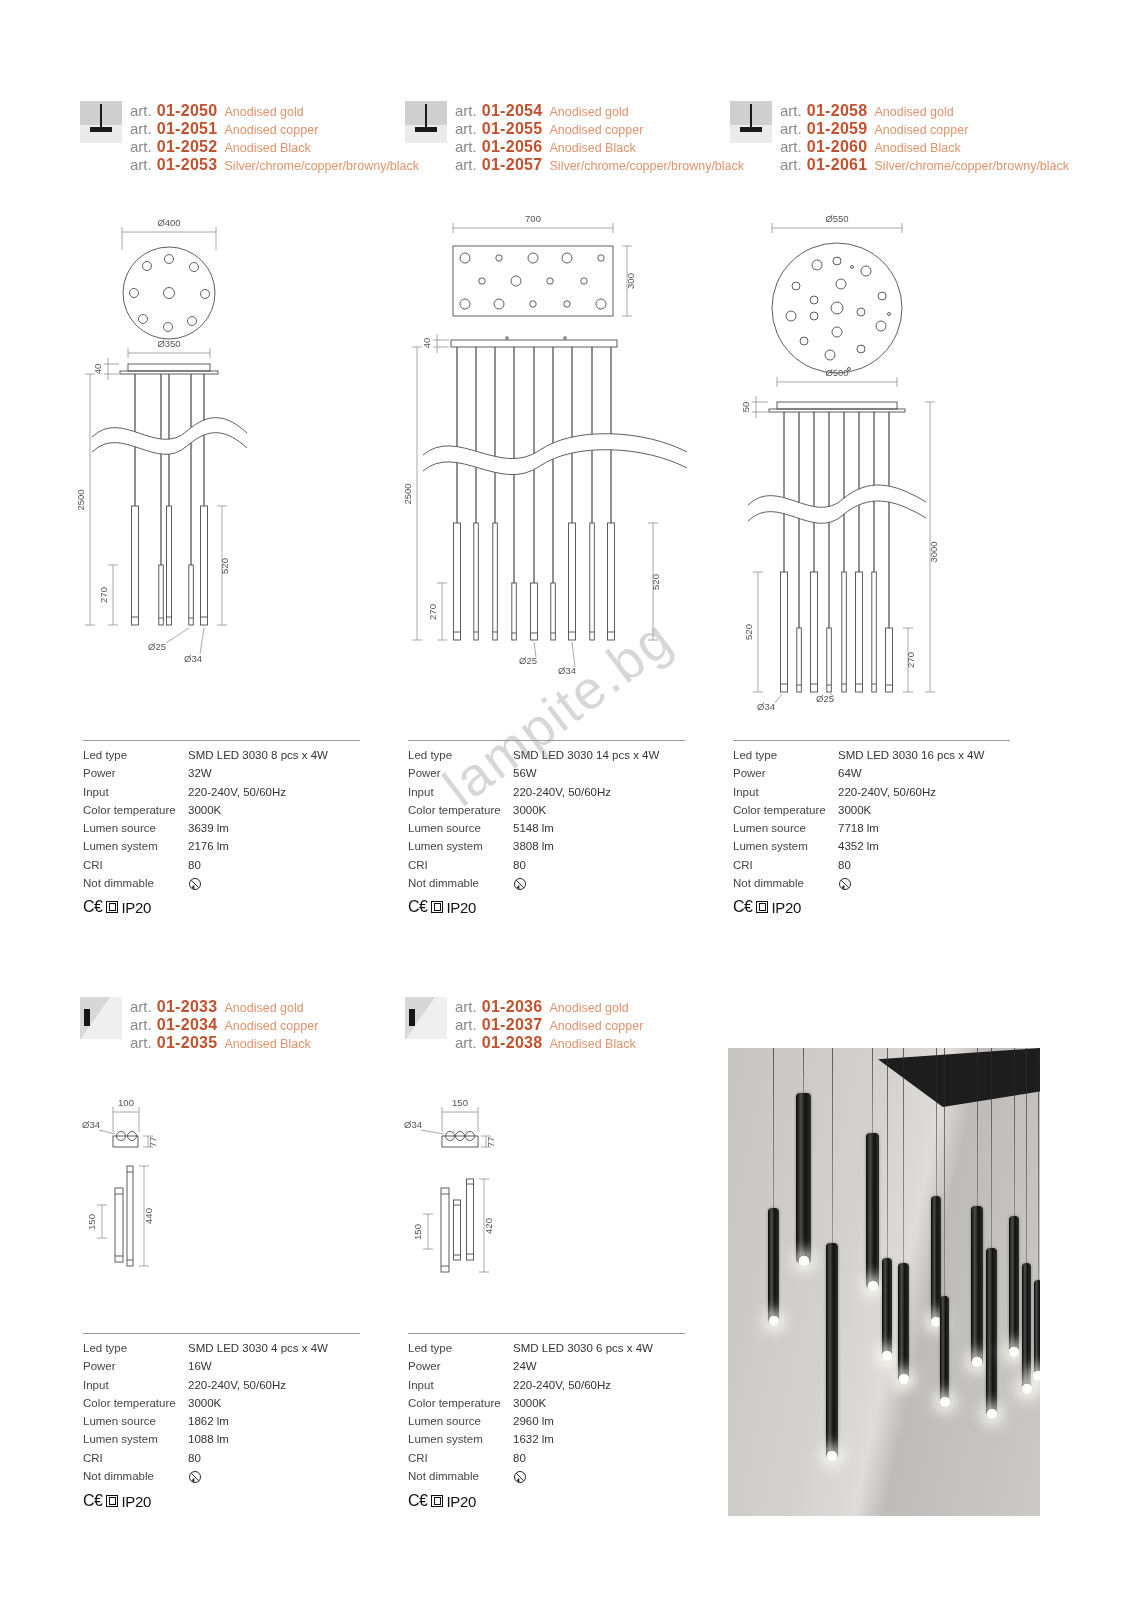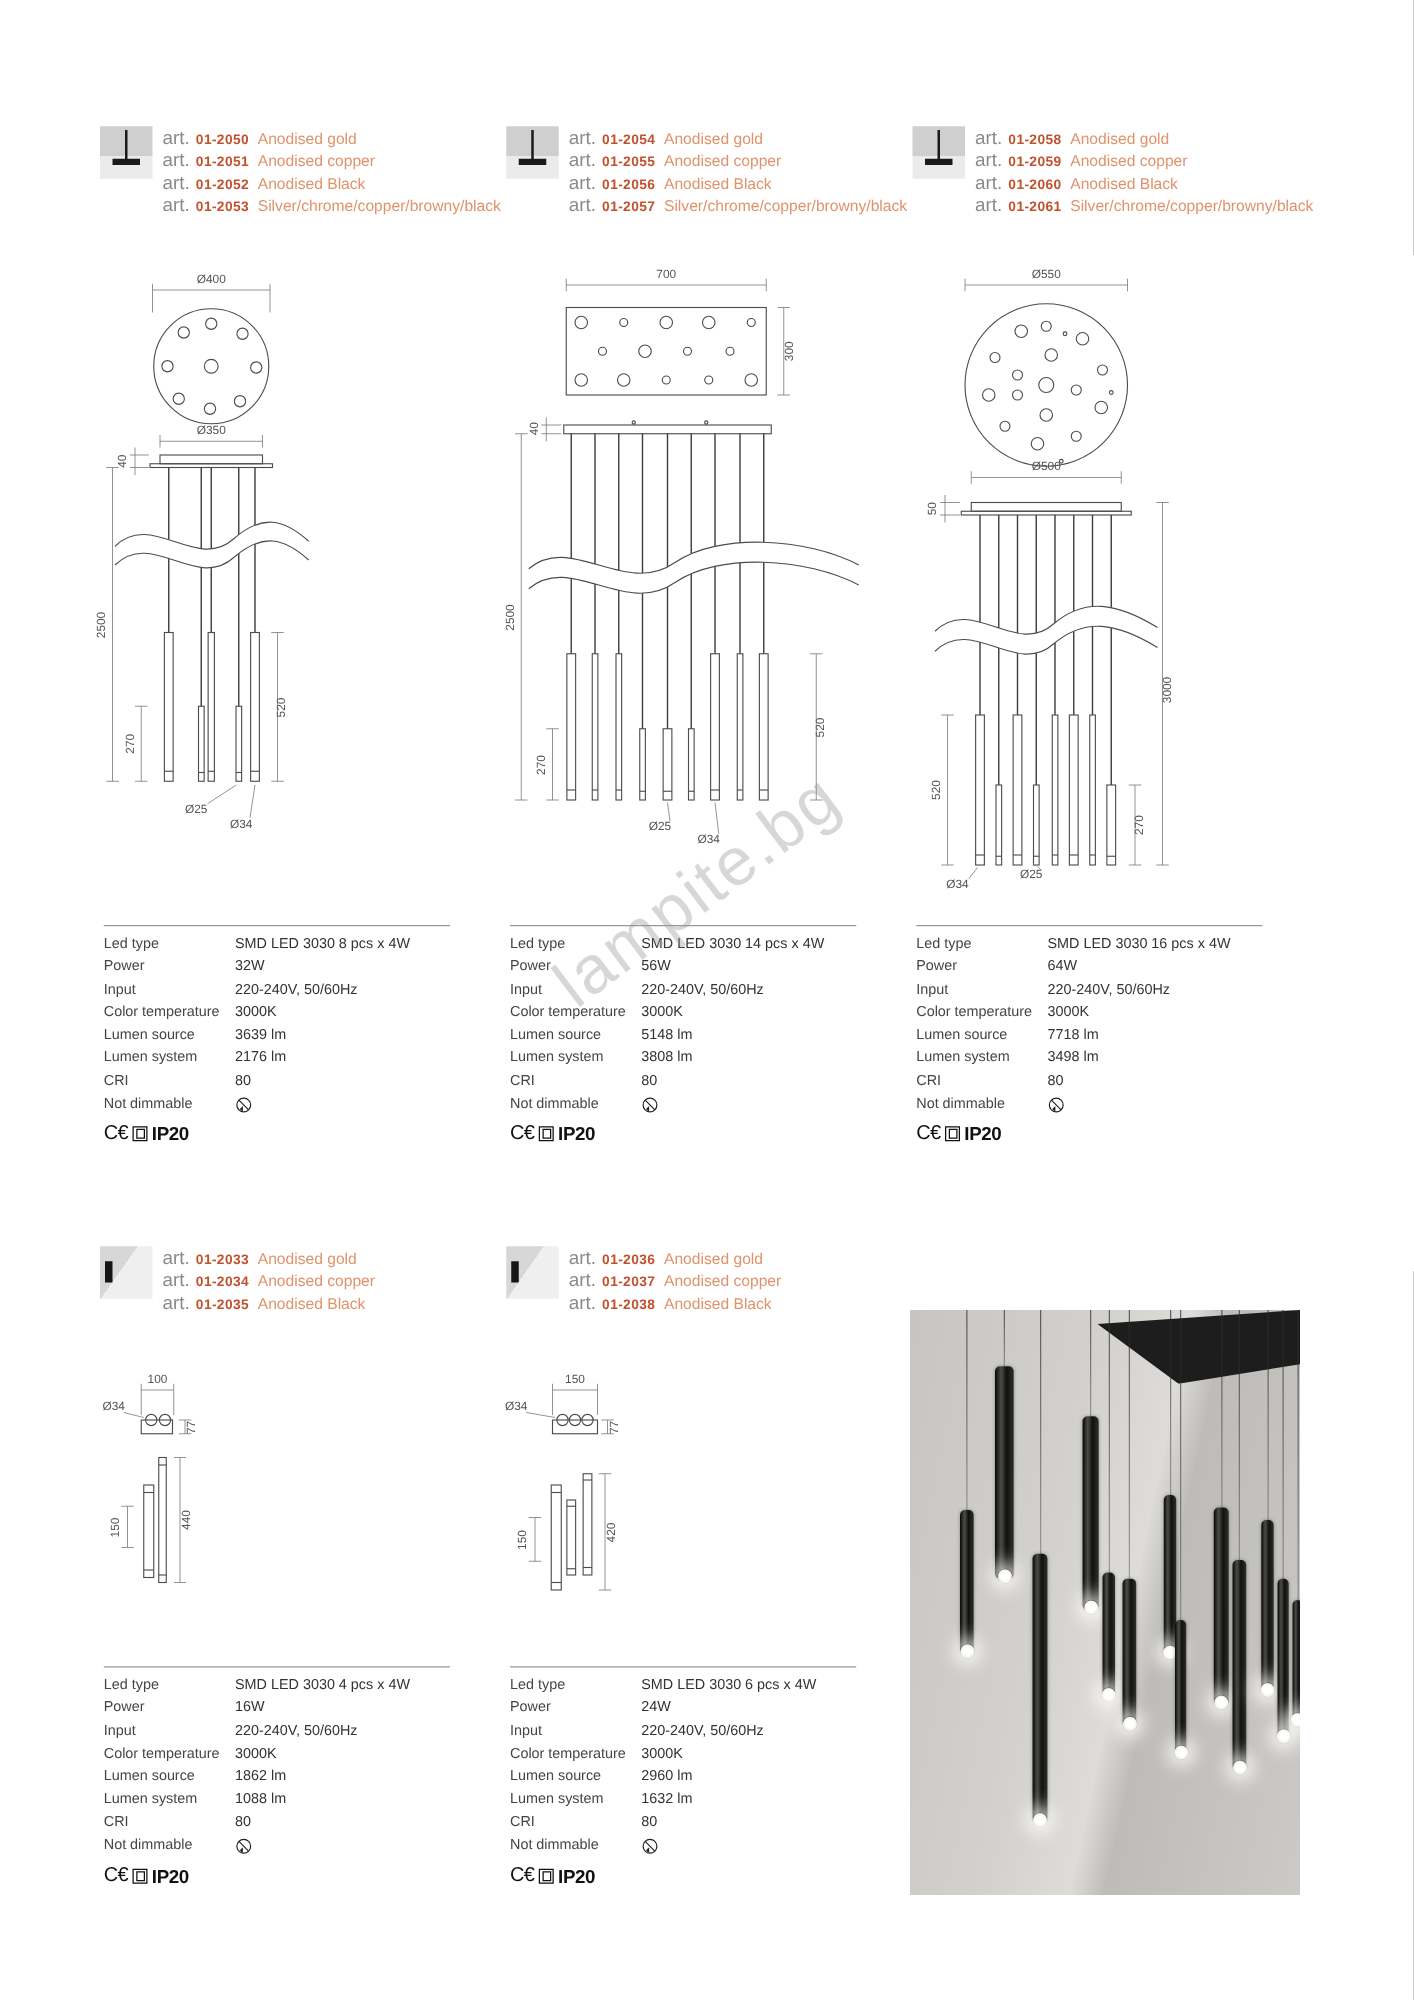--- a/index.html
+++ b/index.html
@@ -10,21 +10,21 @@
   .prod-header{position:absolute;display:flex;}
   .thumb{width:42px;height:42px;position:relative;flex:0 0 42px;}
   .thumb.pendant{background:linear-gradient(180deg,#cfcfcf 0 57%,#ebebeb 57% 100%);}
   .thumb.pendant .stem{position:absolute;left:50%;top:3px;width:2px;height:24px;background:#1a1a1a;transform:translateX(-50%);}
   .thumb.pendant .bar{position:absolute;left:50%;top:26px;width:22px;height:5px;background:#1a1a1a;transform:translateX(-50%);}
   .thumb.wall{background:linear-gradient(125deg,#d7d7d7 0 42%,#efefef 42% 100%);}
   .thumb.wall .wbar{position:absolute;left:4px;top:12px;width:6px;height:17px;background:#161616;}
   .art-list{margin-left:8px;padding-top:1px;}
   .art-line{height:18px;display:flex;align-items:baseline;white-space:nowrap;}
   .art-prefix{font-size:15px;color:#8a8a8a;margin-right:5px;}
-  .art-code{font-size:11px;font-weight:700;color:#c2512e;margin-right:7px;letter-spacing:.3px;text-align:right;}
+  .art-code{font-size:16px;font-weight:700;color:#c2512e;margin-right:7px;letter-spacing:.3px;text-align:right;}
   .art-finish{font-size:12.5px;color:#e0936b;}
 
   
   svg.draw{position:absolute;overflow:visible;}
   svg.draw line,svg.draw rect,svg.draw circle,svg.draw path{stroke:#4c4c4c;stroke-width:.9;fill:none;}
   svg.draw .dl{stroke:#7a7a7a;stroke-width:.65;}
   svg.draw .wire{stroke:#3f3f3f;stroke-width:1.15;}
   svg.draw .band{fill:#ffffff;stroke:none;}
   svg.draw text{fill:#555;font-size:9.5px;stroke:none;font-family:"Liberation Sans",sans-serif;}
 
@@ -35,21 +35,21 @@
   .spec-value{font-size:11.5px;color:#333;}
   .nd{width:14px;height:14px;display:block;}
   .nd circle,.nd line{stroke:#222;stroke-width:1.1;fill:none;}
   .nd .fill{fill:#222;stroke:none;}
 
   
   .certs{position:absolute;display:flex;align-items:center;}
   .ce{font-size:16px;color:#111;letter-spacing:-.5px;font-weight:500;}
   .dsq{width:10px;height:10px;border:1.7px solid #111;position:relative;display:inline-block;margin:0 3px 0 4px;}
   .dsq::after{content:"";position:absolute;inset:1.2px;border:1.1px solid #111;}
-  .ip{font-size:15px;font-weight:700;color:#111;letter-spacing:-.3px;}
+  .ip{font-size:15px;font-weight:400;color:#111;letter-spacing:-.3px;}
 
   
   .watermark{position:absolute;left:412px;top:648px;width:380px;transform:rotate(-37deg);
              font-size:54px;color:rgba(150,150,150,.38);letter-spacing:2px;z-index:6;pointer-events:none;}
 
   
   .photo{position:absolute;left:728px;top:1048px;width:312px;height:468px;overflow:hidden;
          background:linear-gradient(102deg,#c7c5c2 0%,#d3d1ce 38%,#dedcd9 55%,#bebcb9 62%,#cccac7 100%);}
   .photo-canopy2{position:absolute;left:150px;top:0;width:162px;height:62px;background:#1d1d1d;
                  clip-path:polygon(0% 18%,100% 0%,100% 70%,40% 95%);}
@@ -488,21 +488,21 @@
     <div class="spec-row">
         <span class="spec-label">Color temperature</span>
         <span class="spec-value">3000K</span>
       </div>
     <div class="spec-row">
         <span class="spec-label">Lumen source</span>
         <span class="spec-value">7718 lm</span>
       </div>
     <div class="spec-row">
         <span class="spec-label">Lumen system</span>
-        <span class="spec-value">3498 lm</span>
+        <span class="spec-value">4352 lm</span>
       </div>
     <div class="spec-row">
         <span class="spec-label">CRI</span>
         <span class="spec-value">80</span>
       </div>
     <div class="spec-row">
         <span class="spec-label">Not dimmable</span>
         <span class="spec-value">
           <svg class="nd" viewBox="0 0 16 16">
             <circle cx="8" cy="8" r="6.3"></circle>

